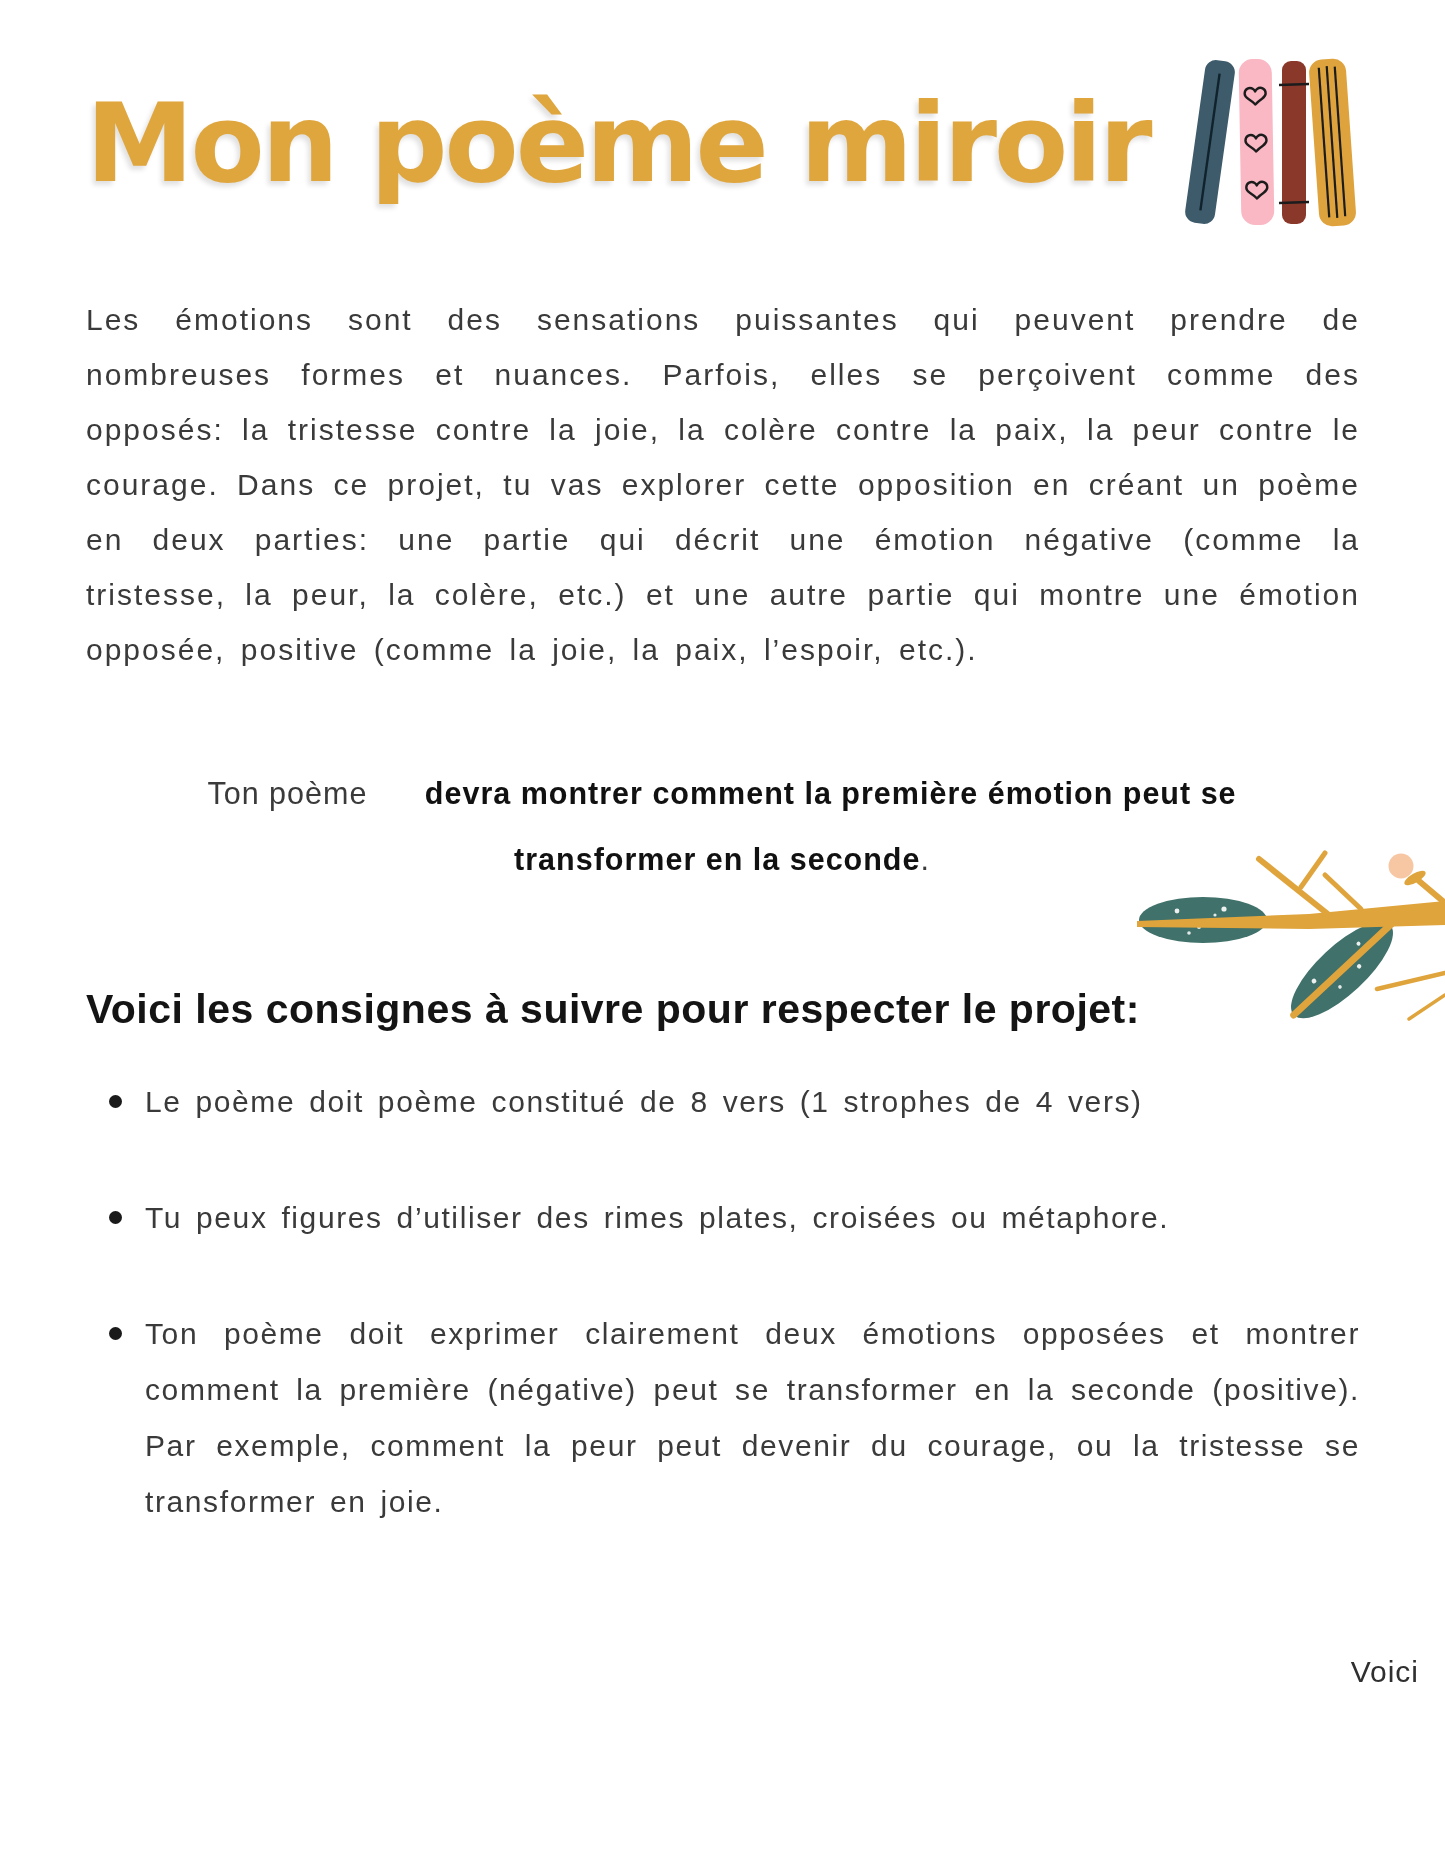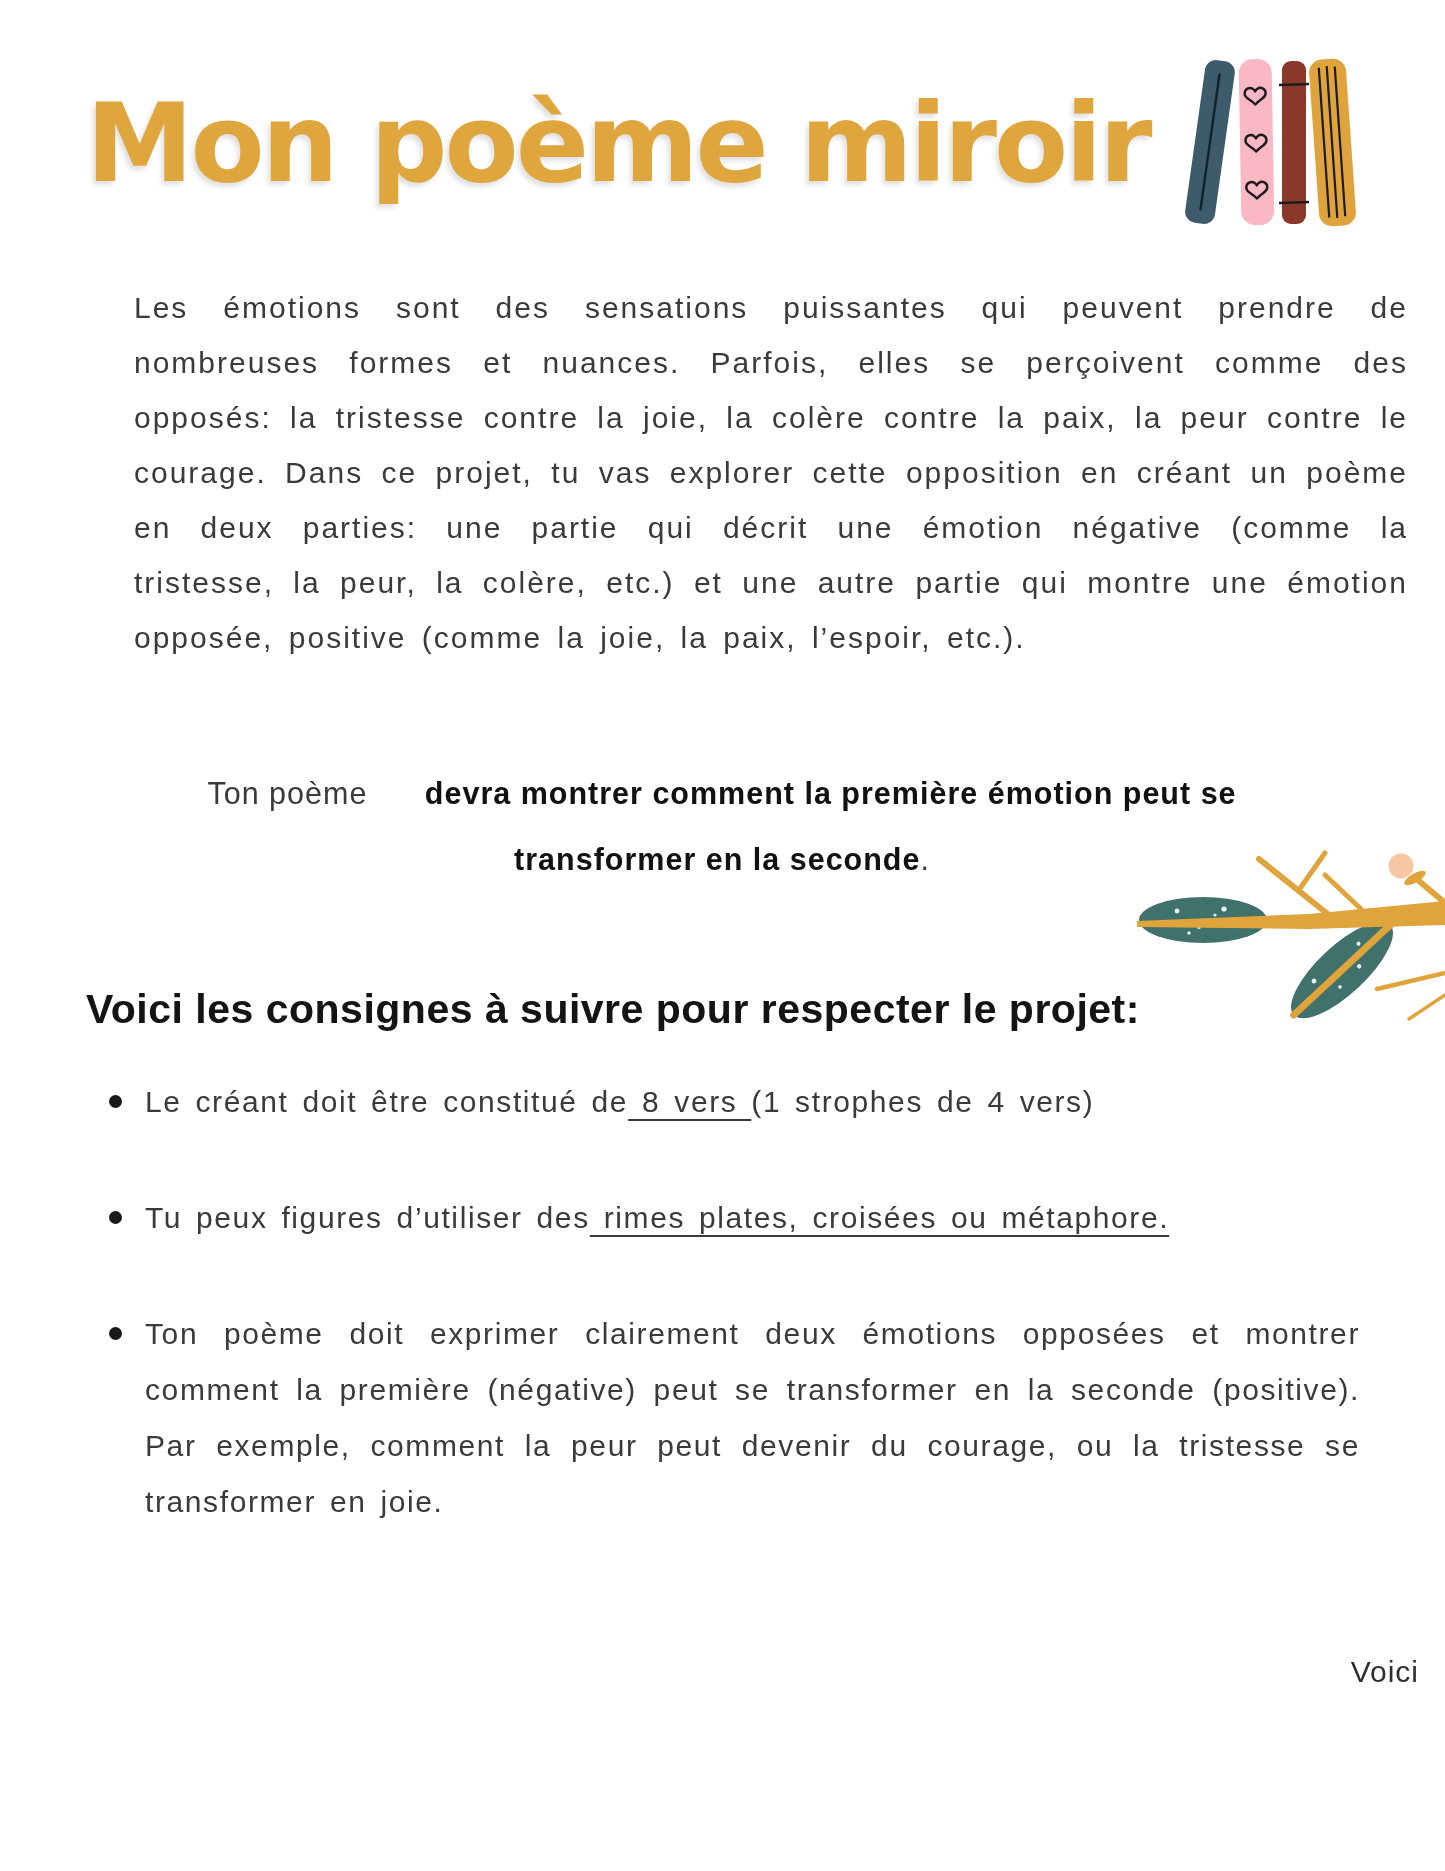--- a/index.html
+++ b/index.html
@@ -10,23 +10,23 @@
   }
   .title {
     position:absolute; top:74px; left:86px;
     font-family:"DejaVu Sans", sans-serif; font-weight:bold;
     font-size:108px; line-height:140px; letter-spacing:-3px;
     color:#e0a63e; text-shadow:-3px 4px 5px rgba(0,0,0,0.12);
     white-space:nowrap;
   }
   .books { position:absolute; top:55px; left:1180px; width:180px; height:175px; }
   .intro {
-    position:absolute; top:280px; left:86px; width:1274px;
+    position:absolute; top:292px; left:86px; width:1274px;
     font-size:30px; line-height:55px; letter-spacing:2px; word-spacing:5px;
-    text-align:justify; color:#3a3a3a;margin-left:48px;
+    text-align:justify; color:#3a3a3a;
   }
   .mirror {
     position:absolute; top:760px; left:142px; width:1160px;
     font-size:30.5px; line-height:66px; letter-spacing:1px;
     text-align:center; color:#3a3a3a;
   }
   .mirror b { color:#111111; font-weight:bold;margin-left:48px; }
   .branch { position:absolute; top:845px; right:0; width:316px; height:215px; }
   .consignes-heading {
     position:absolute; top:986px; left:86px;
@@ -38,21 +38,21 @@
   .consignes-list li {
     position:relative; padding-left:38px; margin-bottom:60px;
     font-size:30px; line-height:56px; letter-spacing:1.6px; word-spacing:4px;
     text-align:justify; color:#3a3a3a;
   }
   .consignes-list li::before {
     content:""; position:absolute; left:2px; top:21px;
     width:13px; height:13px; border-radius:50%; background:#1a1a1a;
   }
   .u {
-    text-decoration:underline; text-decoration-thickness:2px;
+    text-decoration-thickness:2px;
     text-underline-offset:7px; text-decoration-color:#3a3a3a;
   }
   .divider { position:absolute; top:1732px; left:427px; width:590px; height:95px; }
   .signature {
     position:absolute; right:26px; bottom:26px;
     font-size:30px; letter-spacing:1px; color:#2f2f2f;
   }
 </style>
 </head>
 <body>
@@ -131,21 +131,21 @@
 
     <g stroke="#DFA43C" stroke-linecap="round">
       <line x1="316" y1="128" x2="248" y2="144" stroke-width="4.5"></line>
       <line x1="316" y1="150" x2="280" y2="174" stroke-width="3.5"></line>
     </g>
   </svg>
 
   <h2 class="consignes-heading">Voici les consignes à suivre pour respecter le projet:</h2>
 
   <ul class="consignes-list">
-    <li><span>Le créant doit être constitué de</span><span class="u"> 8 vers </span><span>(1 strophes de 4 vers)</span></li>
+    <li><span>Le poème doit poème constitué de</span><span class="u"> 8 vers </span><span>(1 strophes de 4 vers)</span></li>
     <li><span>Tu peux figures d’utiliser des</span><span class="u"> rimes plates, croisées ou métaphore.</span><span></span></li>
     <li><span>Ton poème doit exprimer clairement deux émotions opposées et montrer comment la première (négative) peut se transformer en la seconde (positive). Par exemple, comment la peur peut devenir du courage, ou la tristesse se transformer en joie.</span><span class="u"></span><span></span></li>
   </ul>
 
   <svg class="divider" viewBox="0 0 590 95" aria-hidden="true">
     <g id="halfBranch">
       <rect x="28" y="39" width="262" height="5.5" rx="2.75" fill="#4E8C72"></rect>
 
       <ellipse cx="57" cy="41.5" rx="39" ry="14" fill="#8FC08F"></ellipse>
       <line x1="21" y1="41.5" x2="97" y2="41.5" stroke="#4E8C72" stroke-width="2.5"></line>

